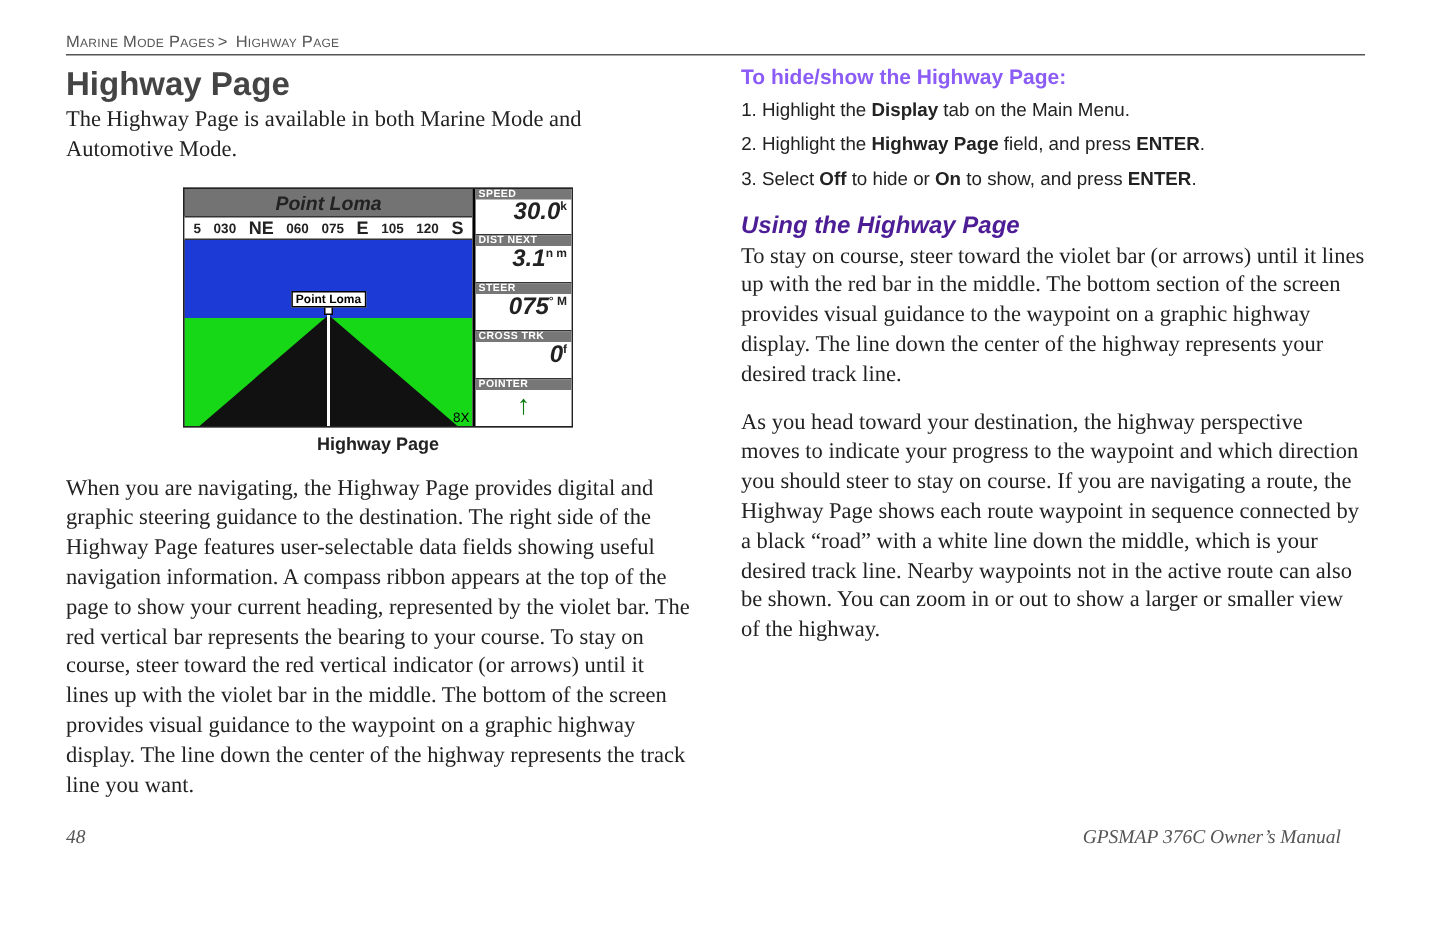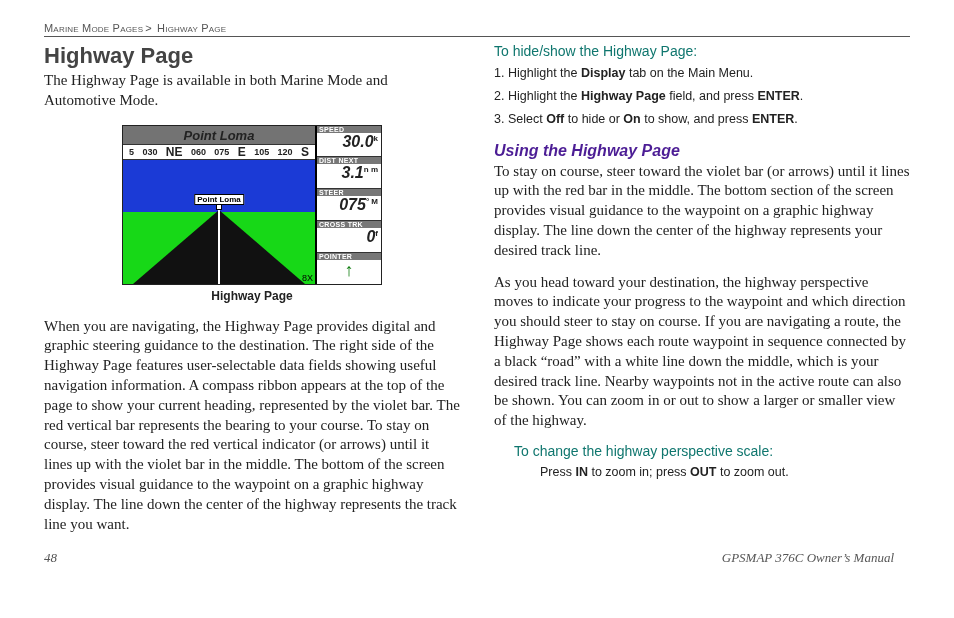--- a/index.html
+++ b/index.html
@@ -26,21 +26,21 @@
   .fig-waypoint-label { position:absolute; top:28%; left:50%; transform:translateX(-50%); background:#fff; color:#000; font-size:8px; font-weight:bold; padding:0 2px; border:1px solid #000; white-space:nowrap;}
   .fig-zoom { position:absolute; right:2px; bottom:1px; font-size:9px; font-weight:normal; color:#000;}
   .fig-side { position:absolute; top:0; right:0; width:66px; bottom:0; background:#fff; border-left:2px solid #000000; display:flex; flex-direction:column; }
   .fig-cell { flex:1; border-bottom:1px solid #333; padding:1px 3px 0 3px; display:flex; flex-direction:column; justify-content:flex-start; }
   .fig-cell:last-child { border-bottom:none; }
   .fig-cell .lbl { font-size:7px; font-weight:bold; background:#777; color:#fff; padding:0 2px; margin:-1px -3px 1px -3px; letter-spacing:.3px;}
   .fig-cell .val { font-size:16px; font-weight:bold; font-style:italic; line-height:1; text-align:right; }
   .fig-cell .val .unit { font-size:8px; font-style:normal; vertical-align:super;}
   .fig-cell .ptr { text-align:center; font-size:18px; line-height:1; color:#0a7a0a; font-weight:bold;}
   .figure-caption { font-family: Arial, Helvetica, sans-serif; font-weight:bold; font-size:12px; margin-top:4px; color:#222;}
-  .proc-head { font-family: Arial, Helvetica, sans-serif; font-weight:normal; font-size:14px; margin-bottom:6px; color:#0f766e;}
+  .proc-head { font-family: Arial, Helvetica, sans-serif; font-weight:bold; font-size:14px; margin-bottom:6px; color:#8b5cf6;}
   ol.proc { list-style: decimal; margin: 0 0 14px 14px; font-family: Arial, Helvetica, sans-serif; font-size:12.5px; color:#222; }
   ol.proc li { margin-bottom:6px; line-height:1.35; }
   ol.proc b, .proc-head b { font-weight:bold; }
   h2.subhead { font-family: Arial, Helvetica, sans-serif; font-style:italic; font-weight:bold; font-size:16px; color:#4c1d95; margin: 4px 0 2px 0;}
   .proc-block { margin-left:20px; margin-top:4px;}
   .proc-sub { font-family: Arial, Helvetica, sans-serif; font-size:12.5px; margin-left:26px; margin-top:4px;}
   .footer { position:absolute; left:44px; right:60px; bottom:14px; display:flex; justify-content:space-between; font-style:italic; color:#555; font-size:13px; font-family:"Times New Roman", serif;}
 </style>
 </head>
 <body>
@@ -116,24 +116,20 @@
       <ol class="proc">
         <li><span>Highlight the </span><b>Display</b><span> tab on the Main Menu.</span></li>
         <li><span>Highlight the </span><b>Highway Page</b><span> field, and press </span><b>ENTER</b><span>.</span></li>
         <li><span>Select </span><b>Off</b><span> to hide or </span><b>On</b><span> to show, and press </span><b>ENTER</b><span>.</span></li>
       </ol>
 
       <h2 class="subhead">Using the Highway Page</h2>
       <p class="body">To stay on course, steer toward the violet bar (or arrows) until it lines up with the red bar in the middle. The bottom section of the screen provides visual guidance to the waypoint on a graphic highway display. The line down the center of the highway represents your desired track line.</p>
       <p class="body">As you head toward your destination, the highway perspective moves to indicate your progress to the waypoint and which direction you should steer to stay on course. If you are navigating a route, the Highway Page shows each route waypoint in sequence connected by a black “road” with a white line down the middle, which is your desired track line. Nearby waypoints not in the active route can also be shown. You can zoom in or out to show a larger or smaller view of the highway.</p>
 
-      <div class="proc-block">
-        <div class="proc-head">To change the highway perspective scale:</div>
-        <div class="proc-sub"><span>Press </span><b>IN</b><span> to zoom in; press </span><b>OUT</b><span> to zoom out.</span></div>
-      </div>
     </div>
   </div>
 
   <div class="footer">
     <span>48</span>
     <span>GPSMAP 376C Owner’s Manual</span>
   </div>
 </div>
 
 </body></html>

